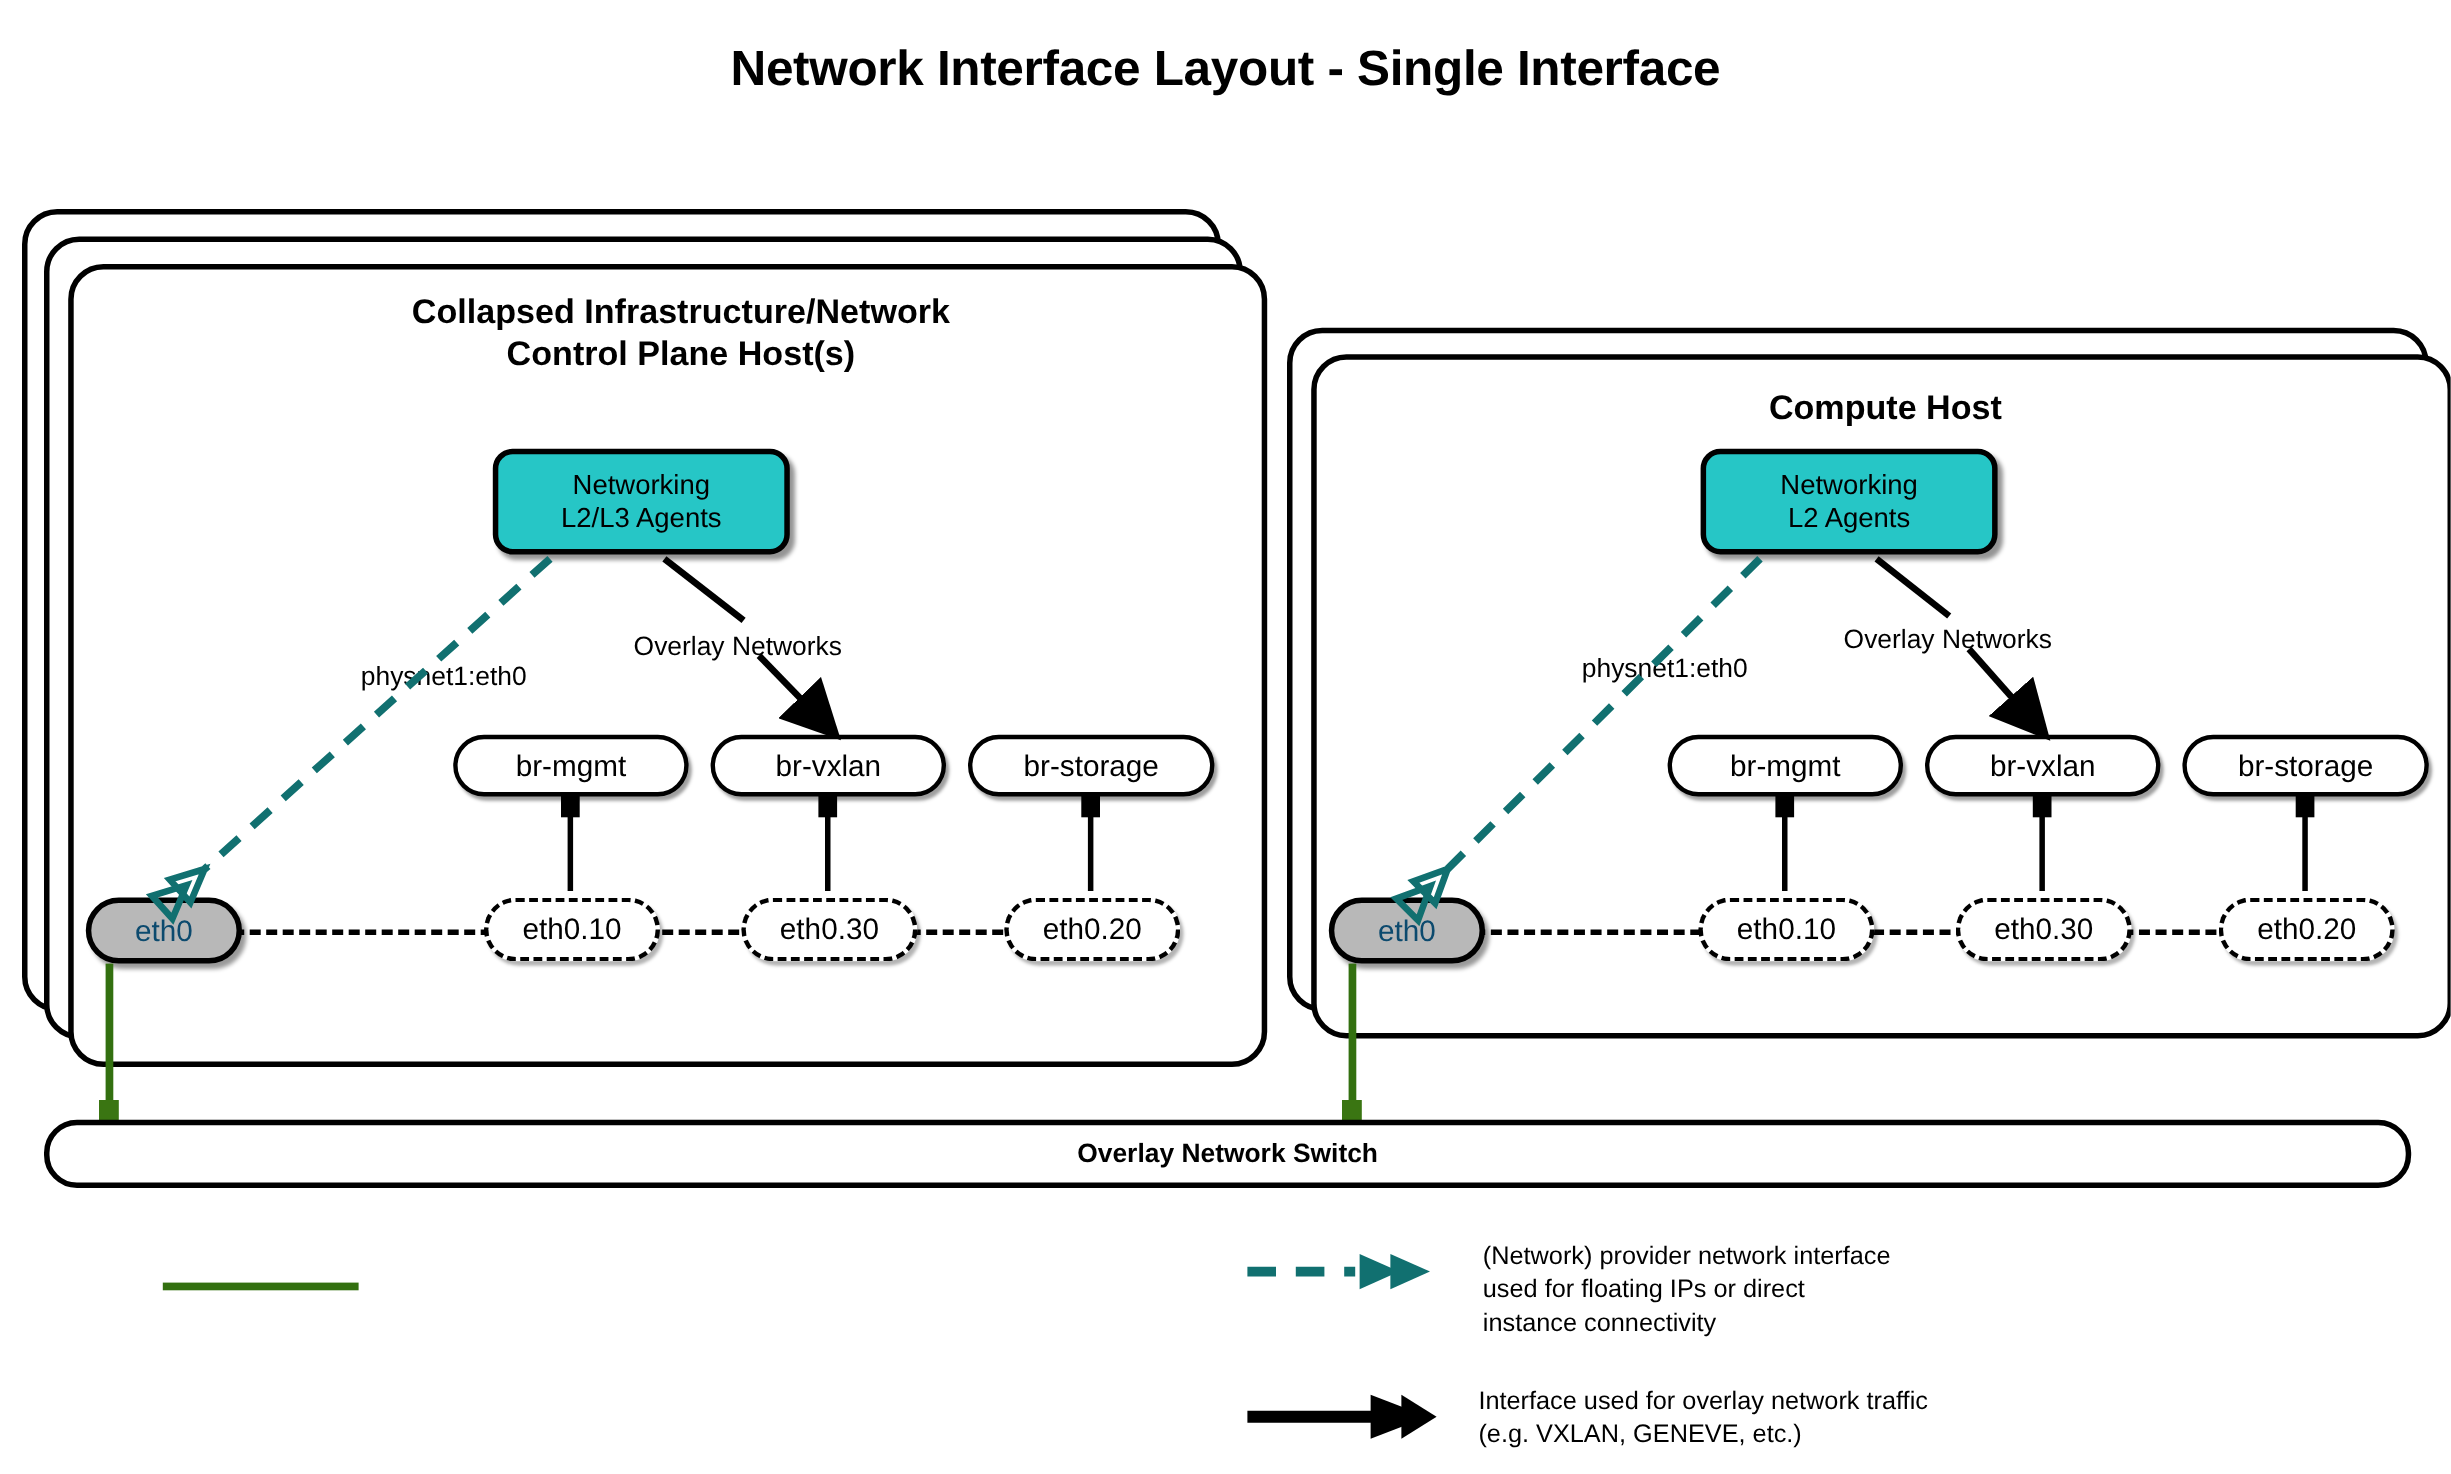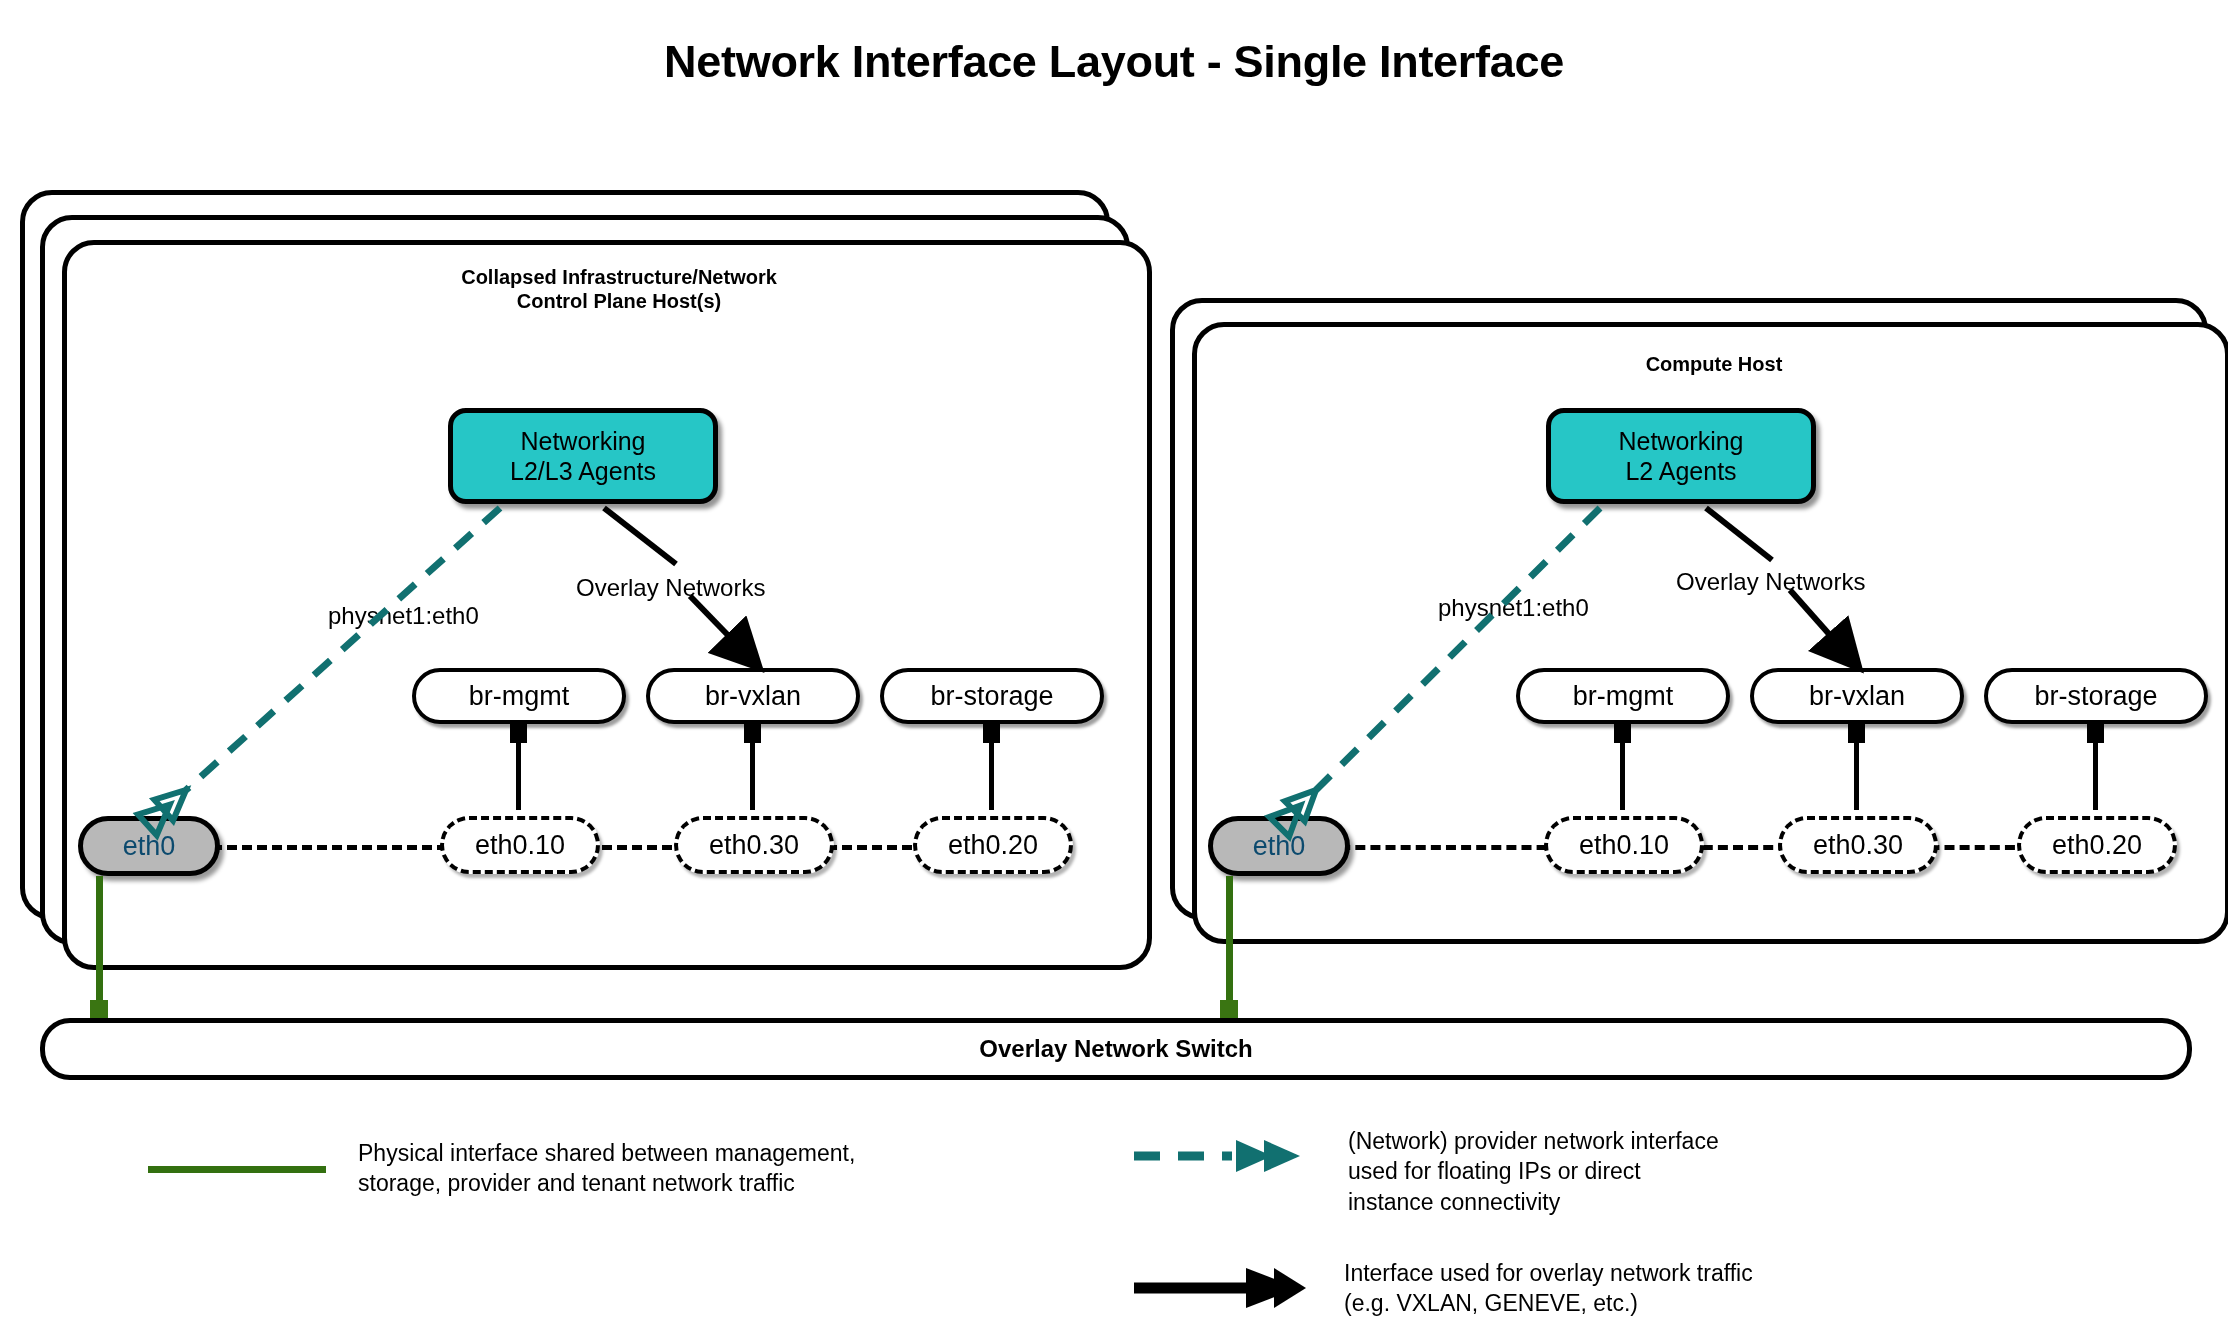--- a/index.html
+++ b/index.html
@@ -32,21 +32,21 @@
   .host-layer {
     position: absolute;
     border: 5px solid #000;
     border-radius: 32px;
     background: #ffffff;
   }
   .host-title {
     position: absolute;
     left: 0; right: 0;
     text-align: center;
-    font-size: 20px;
+    font-size: 31px;
     font-weight: bold;
     line-height: 1.22;
     color: #000;
     white-space: pre-line;
     padding-left: 24px;
   }
 
   
   .agent-box {
     position: absolute;
@@ -264,22 +264,20 @@
   <div class="edge-label" style="left:1676px; top:568px;">Overlay Networks</div>
 
   <div class="green-line" style="left:1226px; top:876px; height:144px;"></div>
   <div class="green-nub" style="left:1220px; top:1000px;"></div>
 
   <div id="switch-bar" style="left:40px; top:1018px; width:2152px; height:62px;">
     <span id="switch-label">Overlay Network Switch</span>
   </div>
 
   <div class="legend-green-swatch" style="left:148px; top:1166px; width:178px;"></div>
-  <div class="legend-text" style="left:358px; top:1138px; width:620px;">Physical interface shared between management,
-storage, provider and tenant network traffic</div>
 
   <div class="legend-text" style="left:1348px; top:1126px; width:560px;">(Network) provider network interface
 used for floating IPs or direct
 instance connectivity</div>
 
   <div class="legend-text" style="left:1344px; top:1258px; width:560px;">Interface used for overlay network traffic
 (e.g. VXLAN, GENEVE, etc.)</div>
 
   <svg class="overlay" viewBox="0 0 2228 1340">
     <defs>

